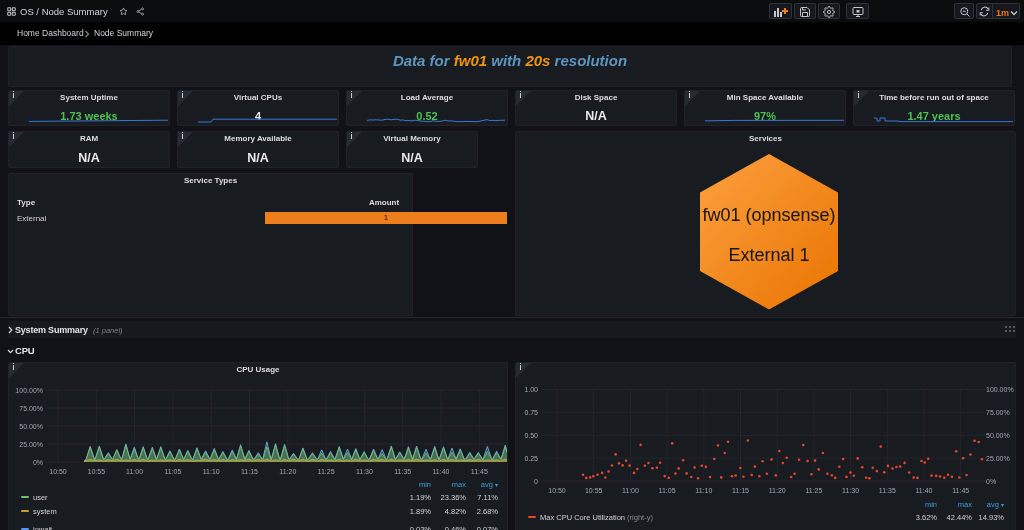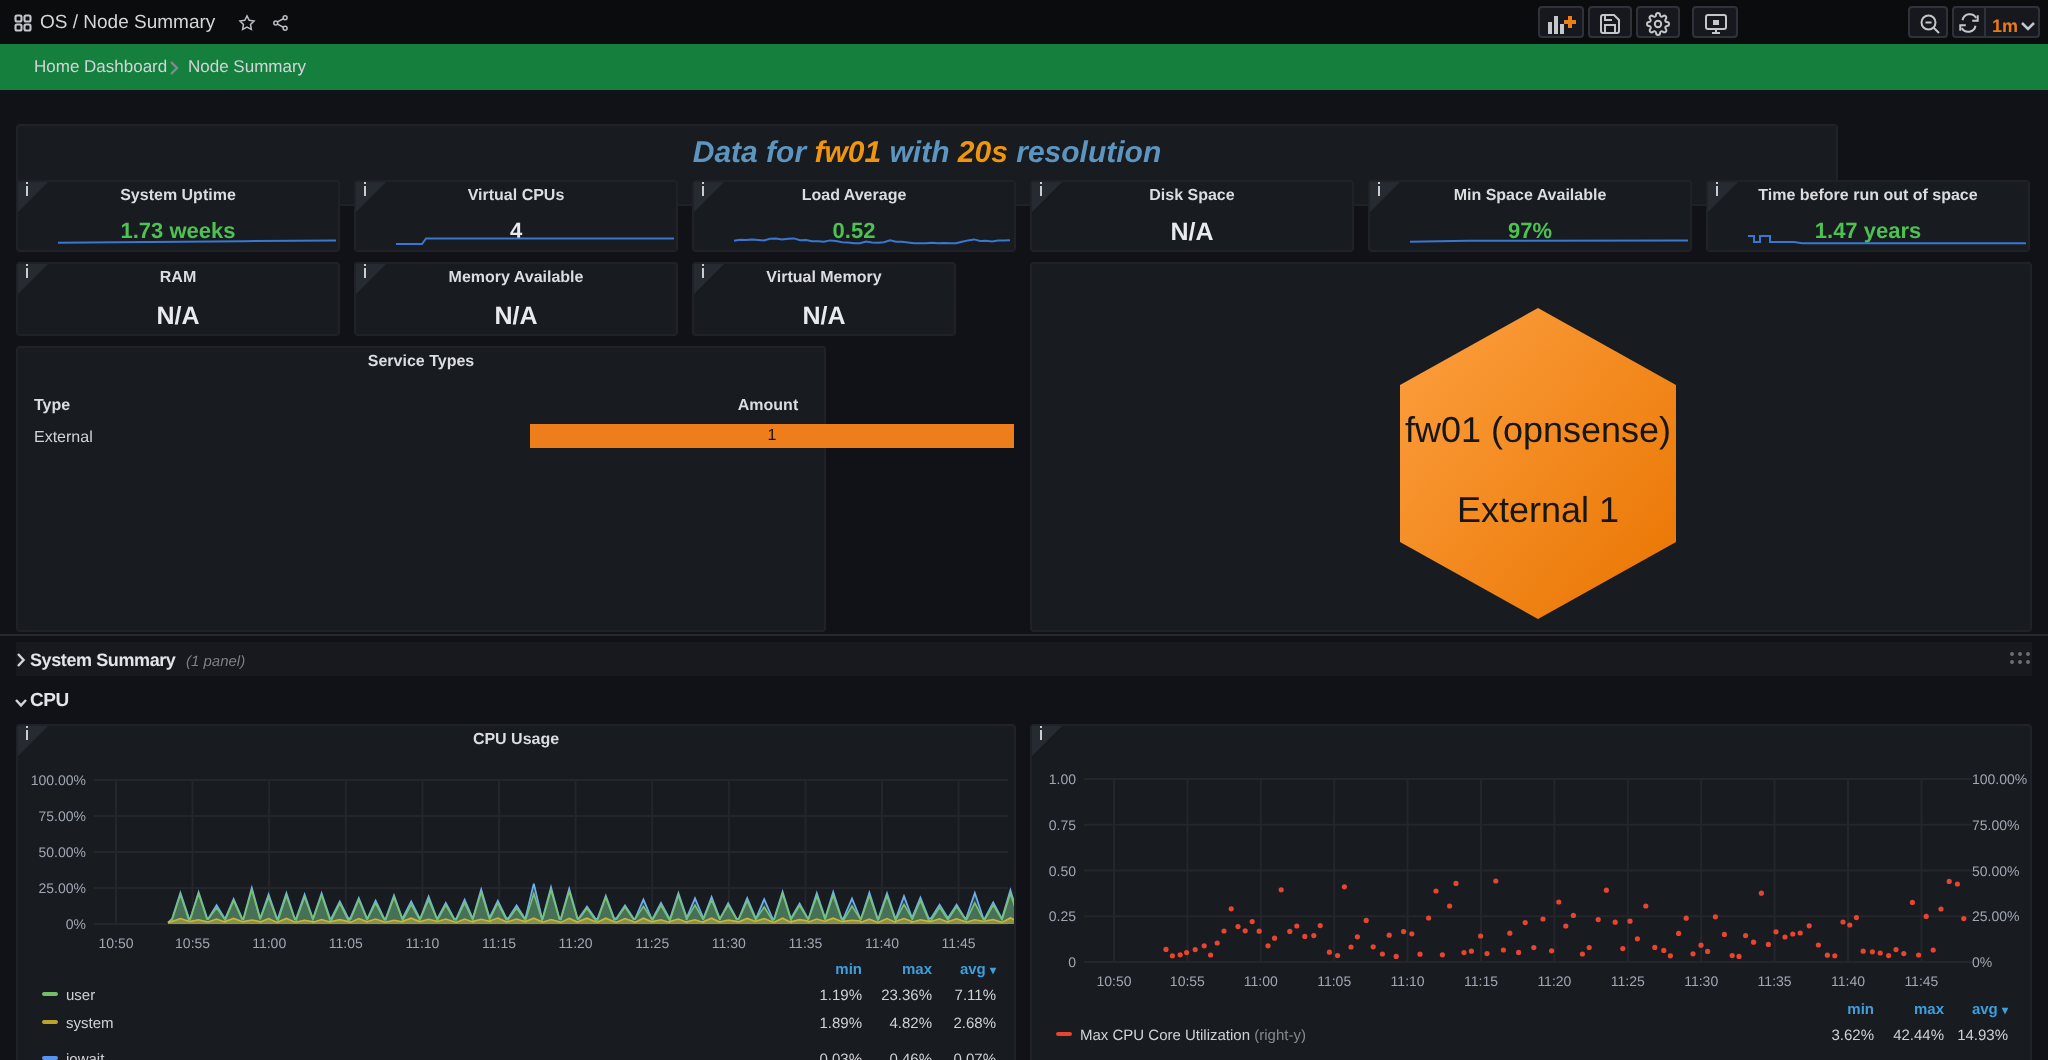--- a/index.html
+++ b/index.html
@@ -1,31 +1,31 @@
 <!DOCTYPE html>
 <html><head><meta charset="utf-8">
 <style>
 html,body{margin:0;padding:0;width:1024px;height:530px;overflow:hidden;background:#111217;
 font-family:"Liberation Sans",sans-serif;-webkit-font-smoothing:antialiased;}
 *{box-sizing:border-box;}
 .abs{position:absolute;}
 #nav{position:absolute;left:0;top:0;width:1024px;height:22px;background:#0b0c0e;}
-#crumb{position:absolute;left:0;top:22px;width:1024px;height:23px;background:#15803d;text-align:center;}
+#crumb{position:absolute;left:0;top:22px;width:1024px;height:23px;background:#000000;text-align:center;}
 .panel{position:absolute;background:#181b1f;border:1px solid #202227;border-radius:2px;}
 .ptitle{position:absolute;left:0;right:0;top:2px;text-align:center;font-size:8px;font-weight:700;color:#dcdde0;letter-spacing:0;}
 .corner{position:absolute;left:0;top:0;width:0;height:0;border-top:15px solid #262b31;border-right:15px solid transparent;}
 .corner i{position:absolute;left:3.5px;top:-13px;width:1.5px;height:4.5px;background:#c9ccd1;font-size:0;}
 .corner i::before{content:"";position:absolute;left:0;top:-2.5px;width:1.5px;height:1.5px;background:#c9ccd1;}
 .statval{position:absolute;left:0;right:0;text-align:center;font-weight:700;}
 .green{color:#4ec153;}
 .white{color:#e8eaed;}
 .btn{position:absolute;top:3px;height:16px;background:#16181d;border:1px solid #2e333b;border-radius:2px;}
 .navtxt{color:#d4d6d9;font-size:9.5px;font-weight:500;}
 svg text{fill:#a0a7b4;font-size:7px;font-family:"Liberation Sans",sans-serif;}
-.lghead{position:absolute;font-size:7.5px;font-weight:700;color:#3e9fdc;padding-left:28px;}
+.lghead{position:absolute;font-size:7.5px;font-weight:400;color:#3e9fdc;padding-left:28px;}
 .lgval{position:absolute;font-size:7.5px;color:#d0d2d6;text-align:right;}
 .lglab{position:absolute;font-size:7.5px;color:#d0d2d6;}
 .dash{display:inline-block;width:8px;height:2px;vertical-align:2px;margin-right:4px;border-radius:1px;}
 </style></head>
 <body>
 
 <div id="nav">
   <svg class="abs" style="left:7px;top:7px" width="9" height="9" viewBox="0 0 12 12" fill="none" stroke="#c3c6cb" stroke-width="1.4">
     <rect x="1" y="1" width="4" height="4" rx="1"></rect>
       <rect x="7" y="1" width="4" height="4" rx="1"></rect>
@@ -101,21 +101,21 @@
 </div>
 
 <div id="crumb">
   <div class="abs" style="left:17px;top:6px;font-size:8.5px;color:#d2d4d8;">Home Dashboard</div>
   <svg class="abs" style="left:84px;top:8px" width="6" height="8" viewBox="0 0 6 8" fill="none" stroke="#85898f" stroke-width="1.2">
       <path d="M1.5 1l3 3-3 3"></path>
     </svg>
   <div class="abs" style="left:94px;top:6px;font-size:8.5px;color:#d2d4d8;">Node Summary</div>
 </div>
 
-<div class="panel" style="left:8px;top:62px;width:911px;height:41px;">
+<div class="panel" style="left:8px;top:46px;width:1004px;height:41px;">
   <div class="abs" style="left:0;right:0;top:4.5px;text-align:center;font-size:15px;font-weight:700;font-style:italic;">
     <span style="color:#5d95bf;">Data for </span><span style="color:#f0950e;">fw01</span><span style="color:#5d95bf;"> with </span><span style="color:#f0950e;">20s</span><span style="color:#5d95bf;"> resolution</span>
   </div>
 </div>
 
 <div class="panel" style="left:8px;top:90px;width:162px;height:36px;">
   <div class="corner">
       <i>i</i>
     </div>
     <div class="ptitle">System Uptime</div>
@@ -188,20 +188,21 @@
 </div>
 <div class="panel" style="left:346px;top:131px;width:132px;height:37px;">
   <div class="corner">
       <i>i</i>
     </div>
     <div class="ptitle">Virtual Memory</div>
   <div class="statval white" style="top:19px;font-size:12.5px;">N/A</div>
 </div>
 
 <div class="panel" style="left:515px;top:131px;width:501px;height:185px;">
+  <div class="ptitle">Services</div>
   <svg class="abs" style="left:0;top:0" width="499" height="183" viewBox="0 0 499 183">
     <defs>
         <linearGradient id="hexg" x1="0" y1="0" x2="1" y2="1">
       <stop offset="0" stop-color="#fda040"></stop>
           <stop offset="1" stop-color="#e97400"></stop>
     </linearGradient>
       </defs>
     <polygon points="253,22 322,60.5 322,139 253,177.5 184,139 184,60.5" fill="url(#hexg)"></polygon>
     <text x="253" y="89" text-anchor="middle" style="font-size:18px;fill:#161616;">fw01 (opnsense)</text>
     <text x="253" y="129" text-anchor="middle" style="font-size:18px;fill:#161616;">External 1</text>

